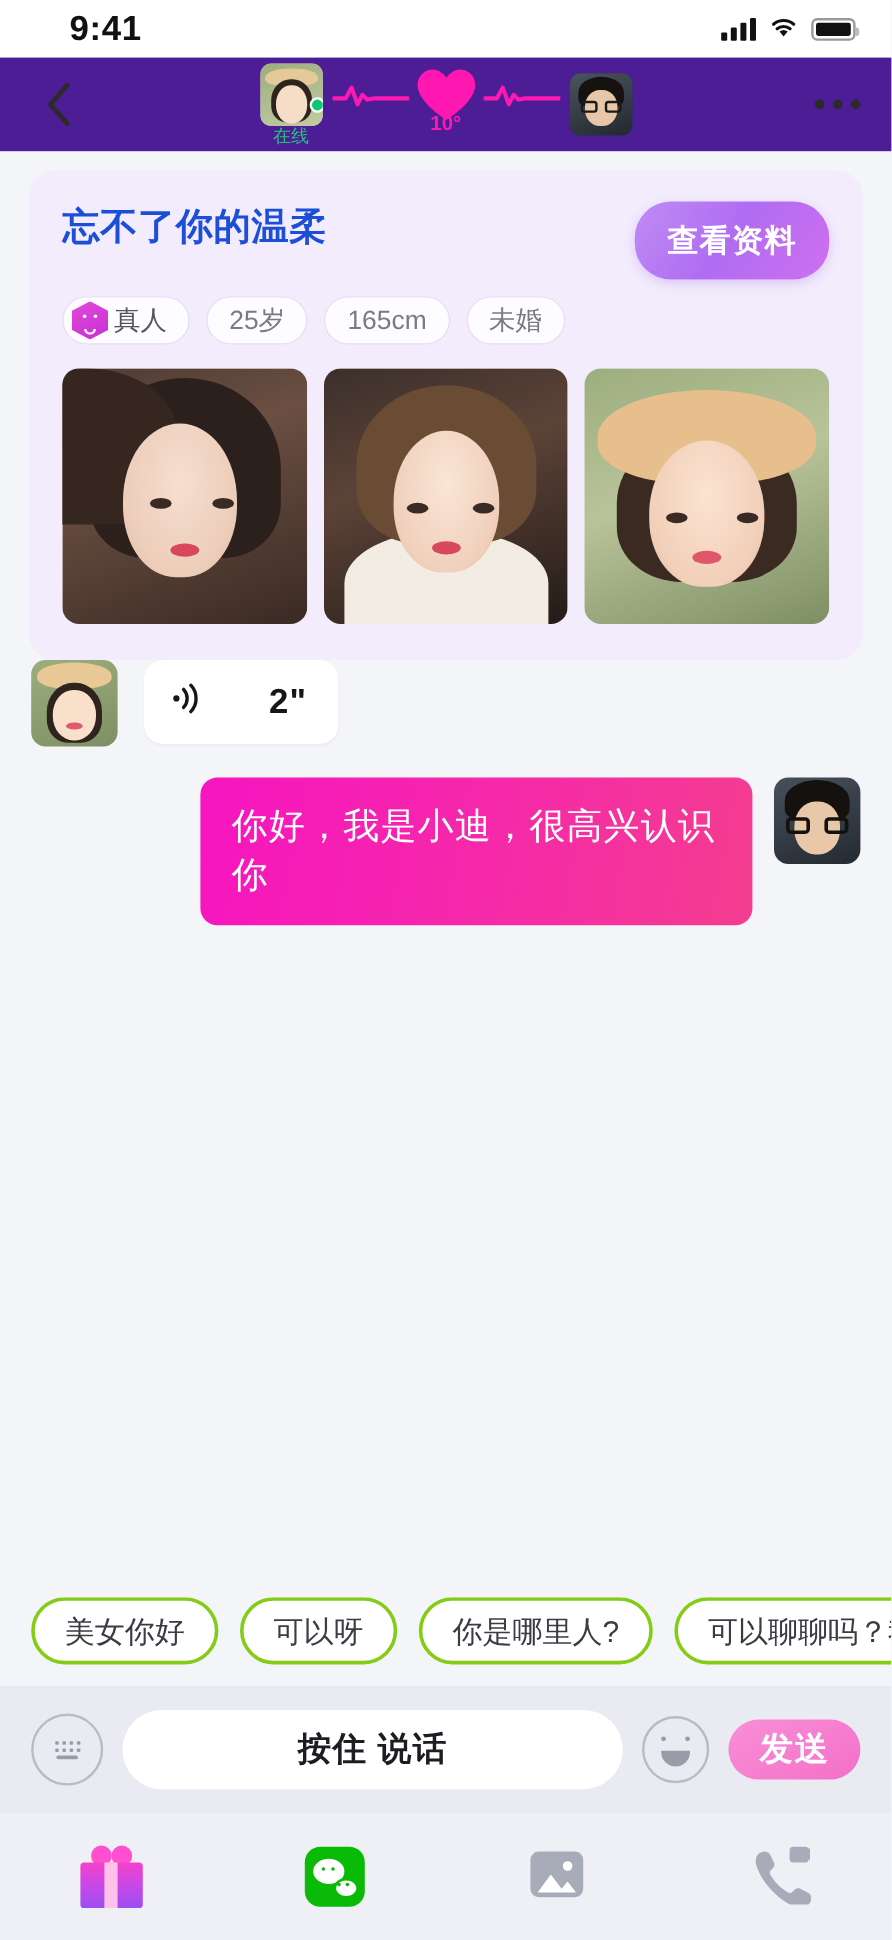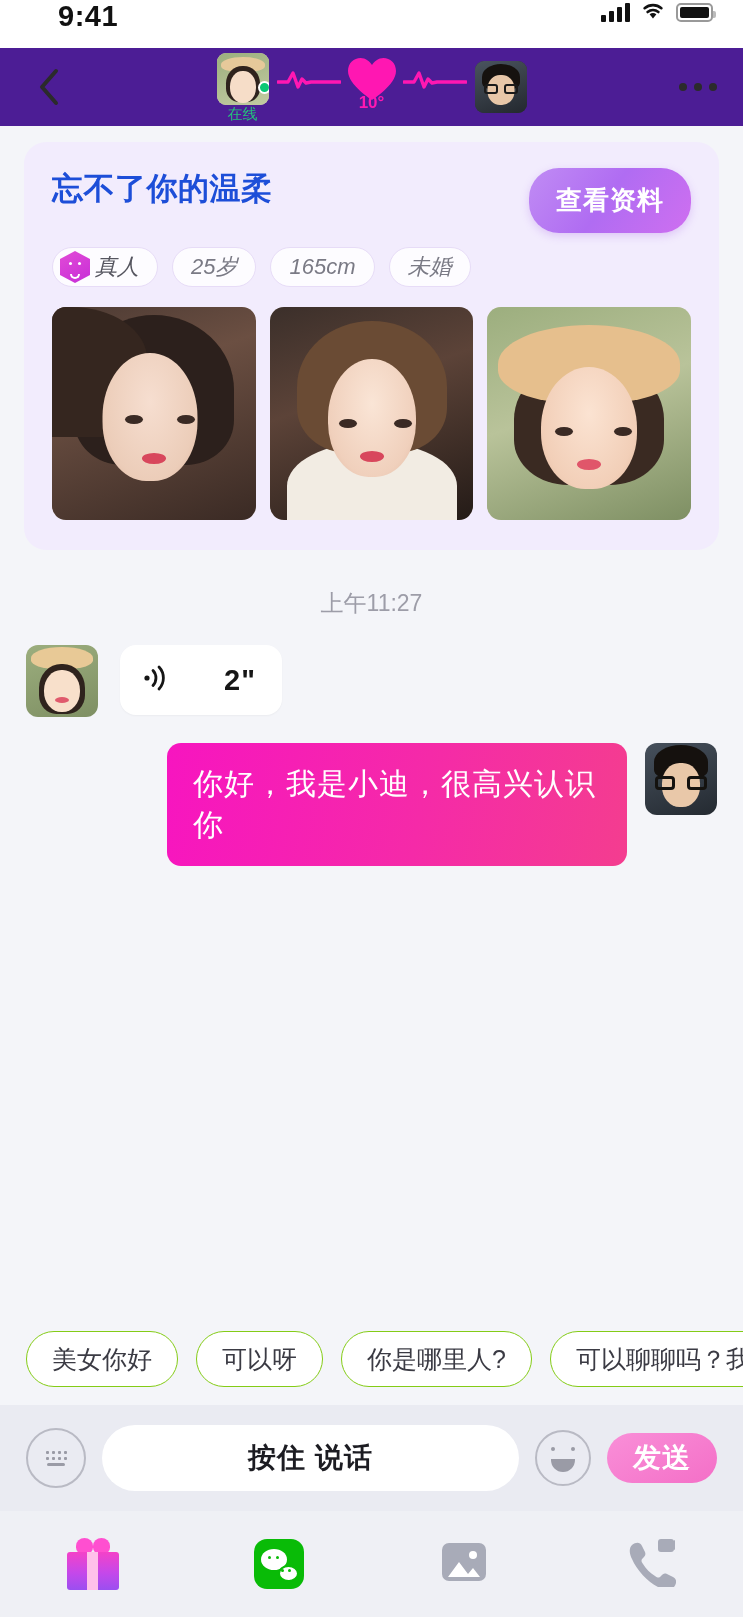--- a/index.html
+++ b/index.html
@@ -7,21 +7,21 @@
     width: 743px; height: 1617px;
     font-family: "Liberation Sans", "DejaVu Sans", sans-serif;
     background: #f4f5f9;
     overflow: hidden;
   }
   .phone { position: relative; width: 743px; height: 1617px; background: #f4f5f9; display: flex; flex-direction: column; }
 
   
   .statusbar {
     height: 48px; background: #ffffff; flex: 0 0 48px;
-    display: flex; align-items: flex-start; justify-content: space-between;
+    display: flex; align-items: center; justify-content: space-between;
     padding: 0 30px 0 58px;
   }
   .status-time { font-size: 29px; font-weight: 600; color: #111; letter-spacing: .5px; }
   .status-icons { display: flex; align-items: center; gap: 10px; }
   .sig { display: flex; align-items: flex-end; gap: 3px; height: 20px; }
   .sig i { display: block; width: 5px; background: #111; border-radius: 1px; }
   .sig i:nth-child(1) { height: 7px; }
   .sig i:nth-child(2) { height: 11px; }
   .sig i:nth-child(3) { height: 15px; }
   .sig i:nth-child(4) { height: 19px; }
@@ -71,21 +71,21 @@
   }
   .pc-head { display:flex; align-items:flex-start; justify-content:space-between; }
   .pc-name { font-size: 31px; color: #1d4ed8; font-weight: 600; letter-spacing: .5px; }
   .view-profile {
     border: none; color: #fff; font-size: 26px; font-weight: 600;
     padding: 15px 27px; border-radius: 30px; cursor:pointer; white-space: nowrap;
     background: linear-gradient(125deg, #c08cf4 0%, #b06cf2 48%, #cf6ff0 100%);
     font-family: inherit; letter-spacing: 1px;
     box-shadow: 0 3px 9px rgba(170,100,230,.28);
   }
-  .tags { display:flex; align-items:flex-end; gap: 14px; margin-top: 14px; font-style: italic; }
+  .tags { display:flex; align-items:flex-end; gap: 14px; margin-top: 14px; }
   .tag {
     height: 40px; border-radius: 21px; background: #fdfcff; border: 1px solid #e7dcf7;
     display:flex; align-items:center; padding: 0 18px; font-size: 22px; color: #7a7a85;
   }
   .tag.real { padding-left: 7px; gap: 5px; color:#55555f; }
   .hexbadge {
     width: 30px; height: 32px; position: relative; display:flex; align-items:center; justify-content:center;
     background: linear-gradient(150deg,#e24bd6,#c72ed8);
     clip-path: polygon(50% 0%, 100% 25%, 100% 75%, 50% 100%, 0% 75%, 0% 25%);
   }
@@ -142,21 +142,21 @@
     color:#fff; font-size: 30px; border-radius: 14px; padding: 21px 26px;
     max-width: 460px; line-height: 1.35; margin-right: 18px; letter-spacing: 1px;
   }
 
   
   .quick {
     position:absolute; left:0; right:0; bottom: 0;
     display:flex; gap: 18px; padding: 0 26px 18px 26px; overflow: hidden; white-space: nowrap;
   }
   .chip {
-    height: 56px; border-radius: 30px; background:#fff; border: 1px solid #84cc16;
+    height: 56px; border-radius: 30px; background:#fff; border: 3px solid #84cc16;
     display:flex; align-items:center; padding: 0 25px; font-size: 25px; color:#3b3b44;
     flex: 0 0 auto; cursor:pointer;
   }
 
   
   .inputbar {
     flex: 0 0 106px; background:#eaebf2; display:flex; align-items:center; gap: 16px; padding: 0 26px;
   }
   .kb-btn { width: 60px; height: 60px; border-radius:50%; border:2px solid #b9bac4; display:flex; align-items:center; justify-content:center; flex:0 0 60px; cursor:pointer; }
   .kb-grid { width: 28px; }
@@ -322,21 +322,20 @@
             <div class="ph-hair"></div>
             <div class="ph-hat"></div>
           <div class="ph-face"></div>
             <div class="ph-eye l"></div>
             <div class="ph-eye r"></div>
             <div class="ph-lip"></div>
         </div>
       </div>
     </div>
 
-    <div class="msg-time">上午11:27</div>
 
     <div class="row in">
       <div class="av her">
         <div style="position:absolute;left:50%;top:2px;transform:translateX(-50%);width:62px;height:22px;background:#e8c996;border-radius:50% 50% 40% 40%"></div>
         <div style="position:absolute;left:50%;top:19px;transform:translateX(-50%);width:46px;height:50px;background:#2f231d;border-radius:48% 48% 38% 38%"></div>
         <div style="position:absolute;left:50%;top:25px;transform:translateX(-50%);width:36px;height:42px;background:#f8e0cb;border-radius:48%"></div>
         <div style="position:absolute;left:50%;top:52px;transform:translateX(-50%);width:14px;height:6px;background:#e05a6c;border-radius:50%"></div>
       </div>
       <div class="bubble-voice">
         <span class="voice-ico">

